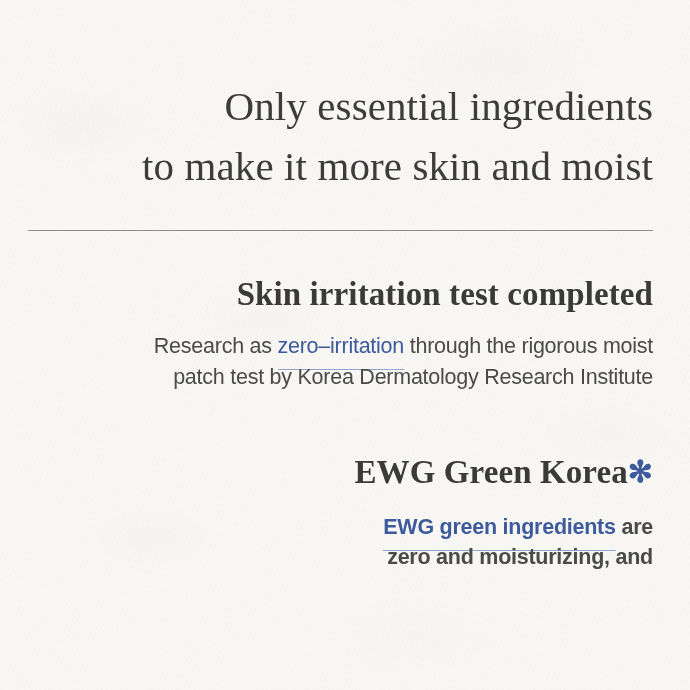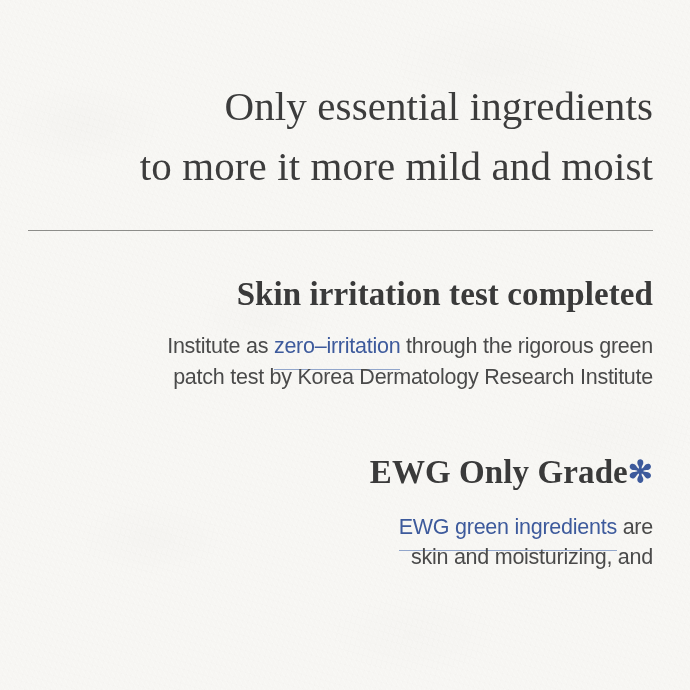--- a/index.html
+++ b/index.html
@@ -85,53 +85,53 @@
     font-family: "Liberation Sans", sans-serif;
     color: #4a4a4a;
     font-size: 21.5px;
     line-height: 1.42;
     font-weight: 400;
     letter-spacing: -.25px;
   }
   .body-copy .bl { display: block; white-space: nowrap; }
 
   #skin-test-body { padding-top: 17px; }
-  #ewg-body       { padding-top: 19px; }
+  #ewg-body       { padding-top: 19px; font-weight: bold; }
 
   .hl-blue {
     color: #3d5a9c;
     border-bottom: 1.4px solid #92a6cb;
     padding-bottom: 11px;
   }
 </style>
 </head>
 <body>
 
 <div id="paper-texture"></div>
 
 <div id="page">
 
   <h1 class="headline">
     <span class="hl-line">Only essential ingredients</span>
-    <span class="hl-line">to more it more mild and moist</span>
+    <span class="hl-line">to make it more skin and moist</span>
   </h1>
 
   <div class="divider-wrap">
     <div class="divider"></div>
   </div>
 
   <h2 class="sec-heading" id="skin-test-heading">Skin irritation test completed</h2>
 
   <p class="body-copy" id="skin-test-body">
-    <span class="bl"><span>Institute as </span><span class="hl-blue">zero–irritation</span><span> through the rigorous green</span></span>
+    <span class="bl"><span>Research as </span><span class="hl-blue">zero–irritation</span><span> through the rigorous moist</span></span>
     <span class="bl">patch test by Korea Dermatology Research Institute</span>
   </p>
 
   <h2 class="sec-heading" id="ewg-heading">
-    <span>EWG Only Grade</span><span class="asterisk">✻</span>
+    <span>EWG Green Korea</span><span class="asterisk">✻</span>
   </h2>
 
   <p class="body-copy" id="ewg-body">
     <span class="bl"><span class="hl-blue">EWG green ingredients</span><span> are</span></span>
-    <span class="bl">skin and moisturizing, and</span>
+    <span class="bl">zero and moisturizing, and</span>
   </p>
 
 </div>
 
 </body></html>

